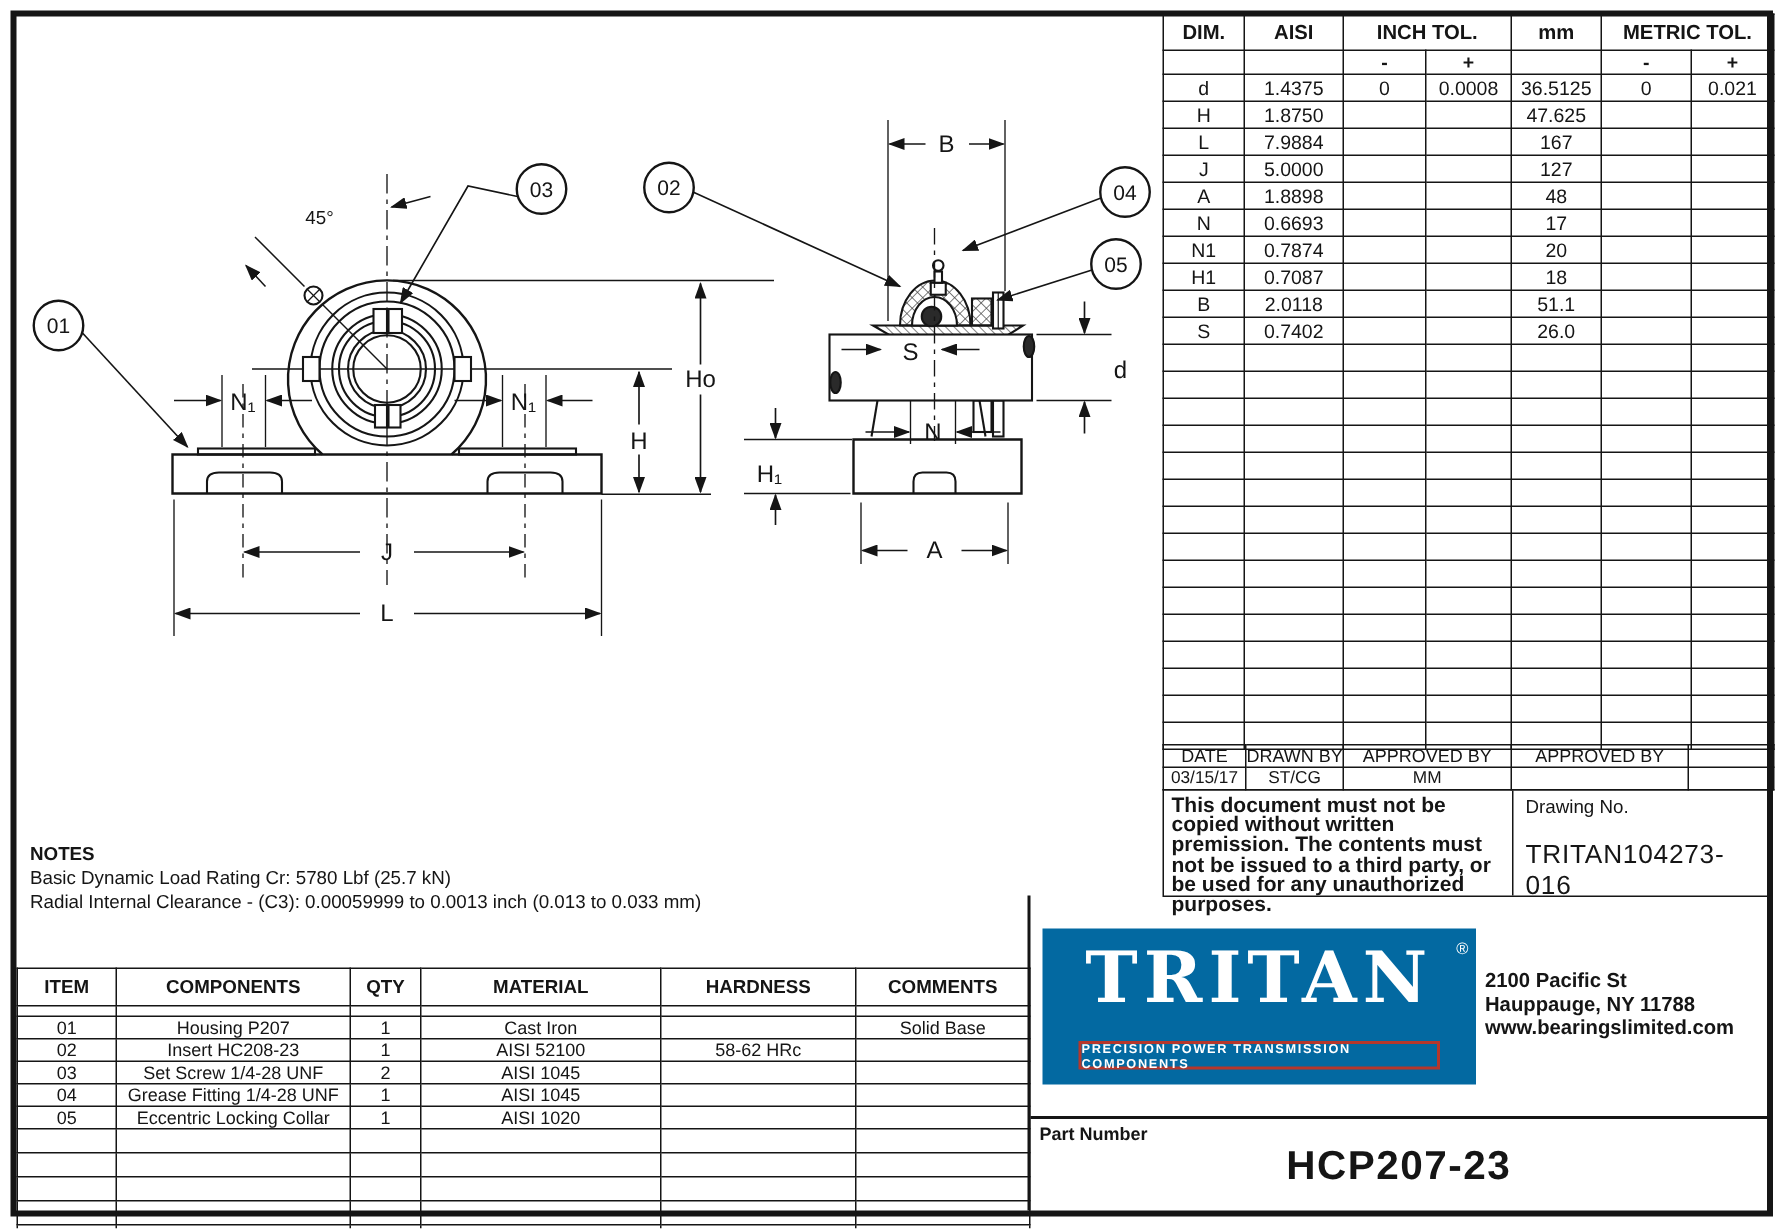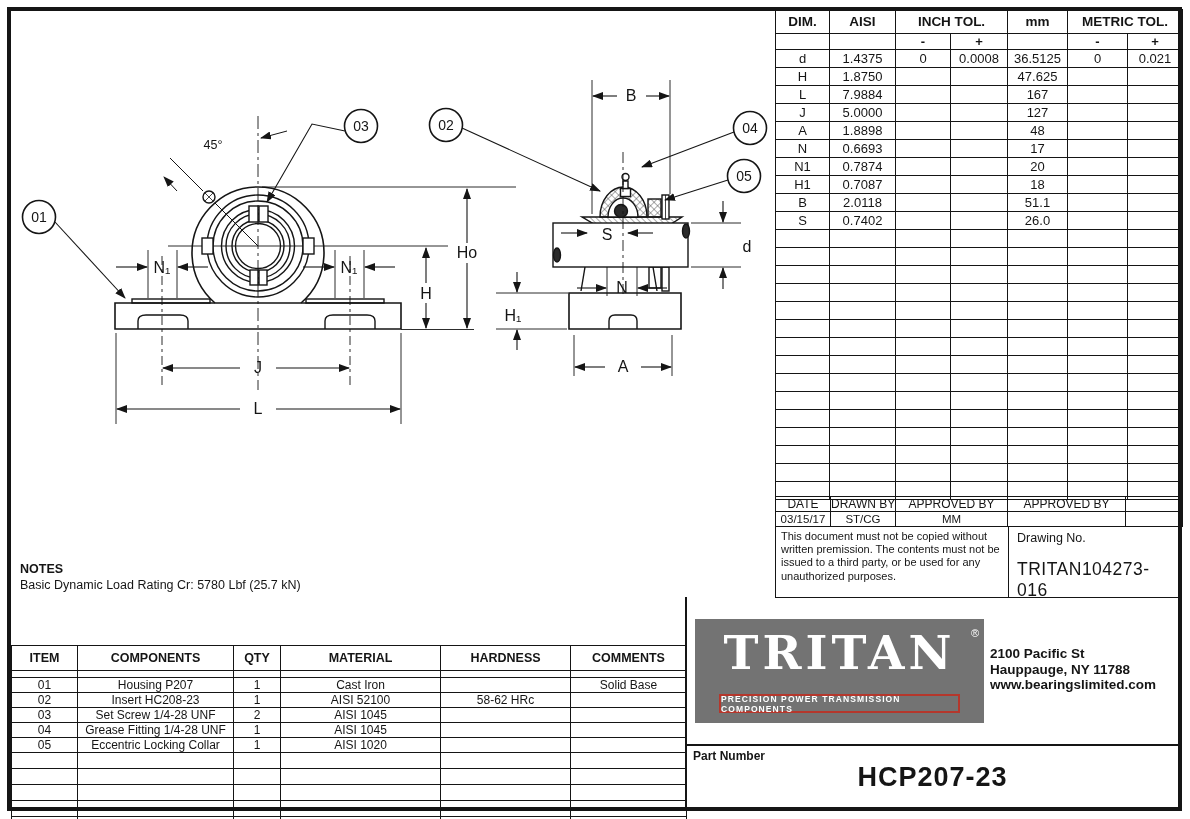--- a/index.html
+++ b/index.html
@@ -18,21 +18,21 @@
   .dim-table tbody td{height:17px;}
   
   .appwrap{position:absolute;left:775px;top:496px;}
   .app-table{width:407px;height:31px;font-size:11.5px;}
   .app-table td{height:14px;}
   .app-table .hdr td{font-size:12px;}
   
   .noticewrap{position:absolute;left:775px;top:526px;width:407px;height:72px;
       border:1.5px solid #151515;box-sizing:border-box;display:flex;}
   .notice-cell{width:233px;border-right:1.5px solid #151515;box-sizing:border-box;
-      font-size:11px;line-height:13.2px;padding:3px 5px;text-align:left;}
+      font-size:14px;line-height:13.2px;padding:3px 5px;text-align:left;font-weight:bold;}
   .dno-cell{flex:1;padding:4px 8px;text-align:left;}
   .dno-label{font-size:12.5px;}
   .dno-value{font-size:17.5px;margin-top:14px;letter-spacing:.5px;}
   
   .notes{position:absolute;left:20px;top:514px;font-size:12.5px;line-height:16px;}
   .notes .t{font-weight:bold;margin-top:47px;}
   
   .compwrap{position:absolute;left:11px;top:597px;}
   .comp-table{width:675px;height:210px;font-size:12px;margin-top:48px;}
   .comp-table thead tr.h td{height:24px;font-weight:bold;font-size:12.5px;}
@@ -555,20 +555,21 @@
     <div class="notice-cell">This document must not be copied without written premission. The contents must not be issued to a third party, or be used for any unauthorized purposes.</div>
     <div class="dno-cell">
       <div class="dno-label">Drawing No.</div>
       <div class="dno-value">TRITAN104273-016</div>
     </div>
   </div>
 
   <div class="notes">
     <div class="t">NOTES</div>
     <div>Basic Dynamic Load Rating Cr: 5780 Lbf (25.7 kN)</div>
+    <div>Radial Internal Clearance - (C3): 0.00059999 to 0.0013 inch (0.013 to 0.033 mm)</div>
   </div>
 
   <div class="compwrap">
     <table class="comp-table">
       <colgroup>
           <col style="width:66px">
           <col style="width:156px">
           <col style="width:47px">
           <col style="width:160px">
           <col style="width:130px">
@@ -689,21 +690,21 @@
             <td></td>
             <td></td>
             <td></td>
             <td></td>
           </tr>
         </tbody>
     </table>
   </div>
 
   <div class="rb">
-    <div class="logo-box" id="logoBox" style="background: #737373;">
+    <div class="logo-box" id="logoBox" style="background: #0369a1;">
       <div class="logo-word">TRITAN</div>
       <div class="logo-reg">®</div>
       <div class="logo-banner" id="logoBanner" style="border-color: rgb(181, 55, 44);">PRECISION POWER TRANSMISSION COMPONENTS</div>
     </div>
     <div class="addr">
       <div>2100 Pacific St</div>
       <div>Hauppauge, NY 11788</div>
       <div>www.bearingslimited.com</div>
     </div>
     <div class="pn-area">

